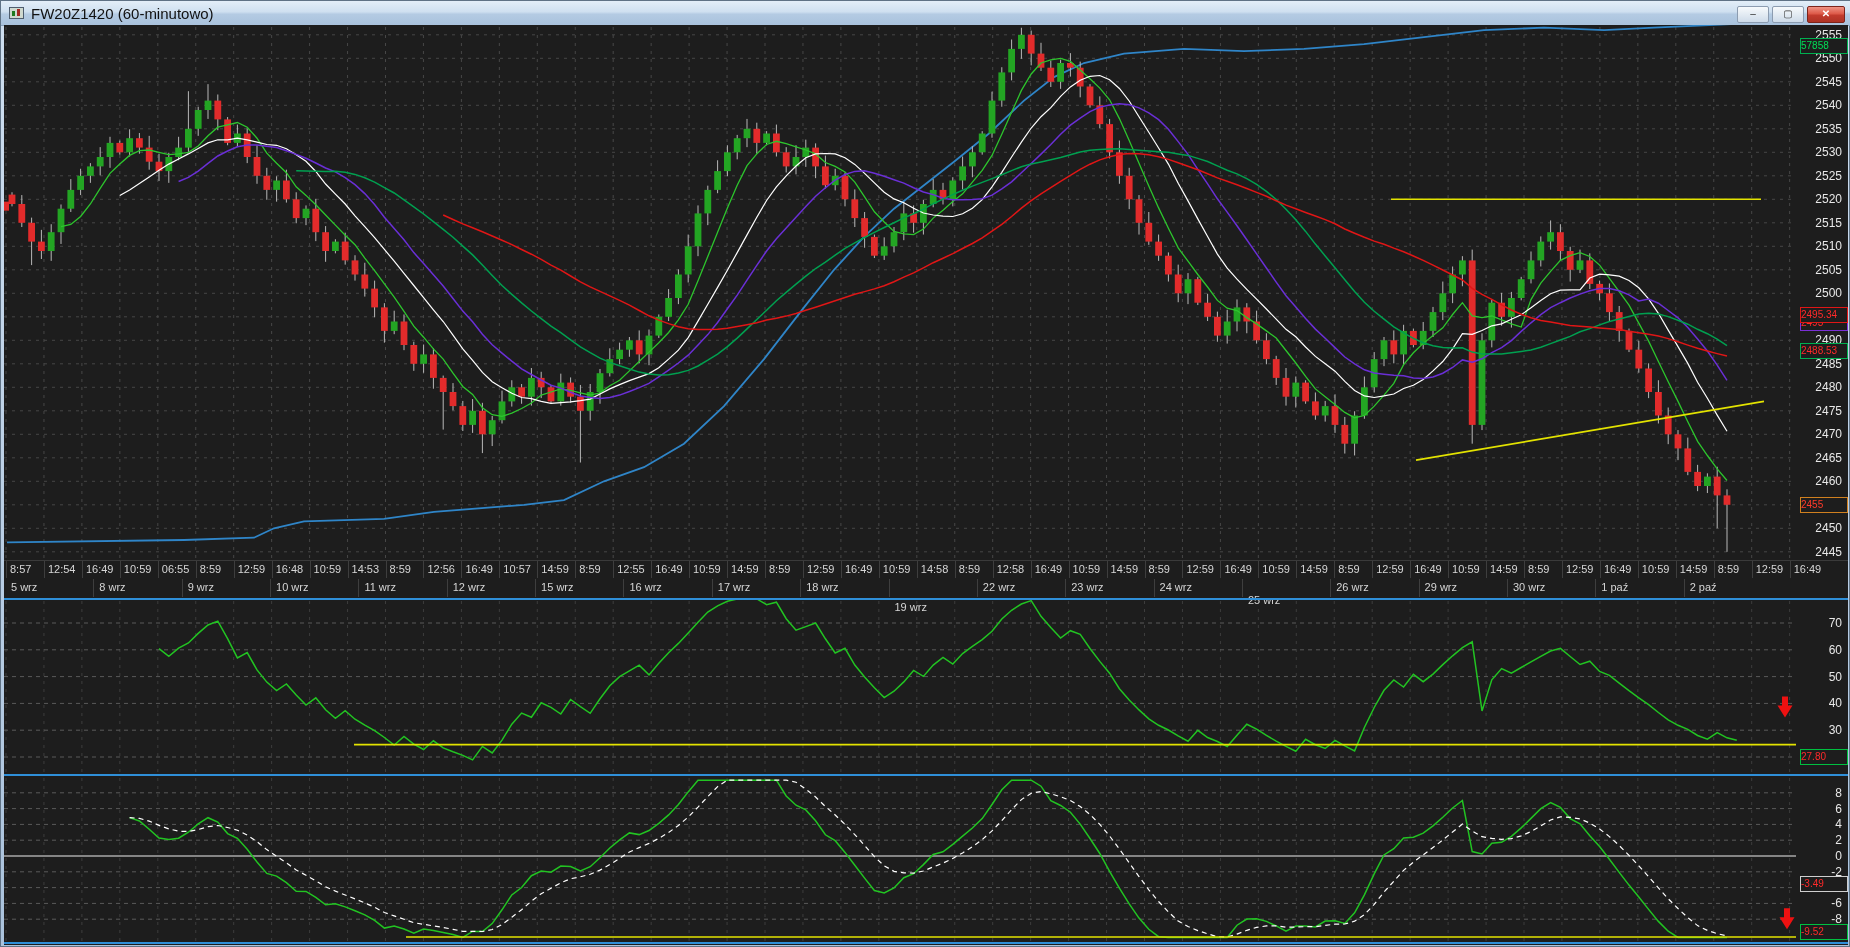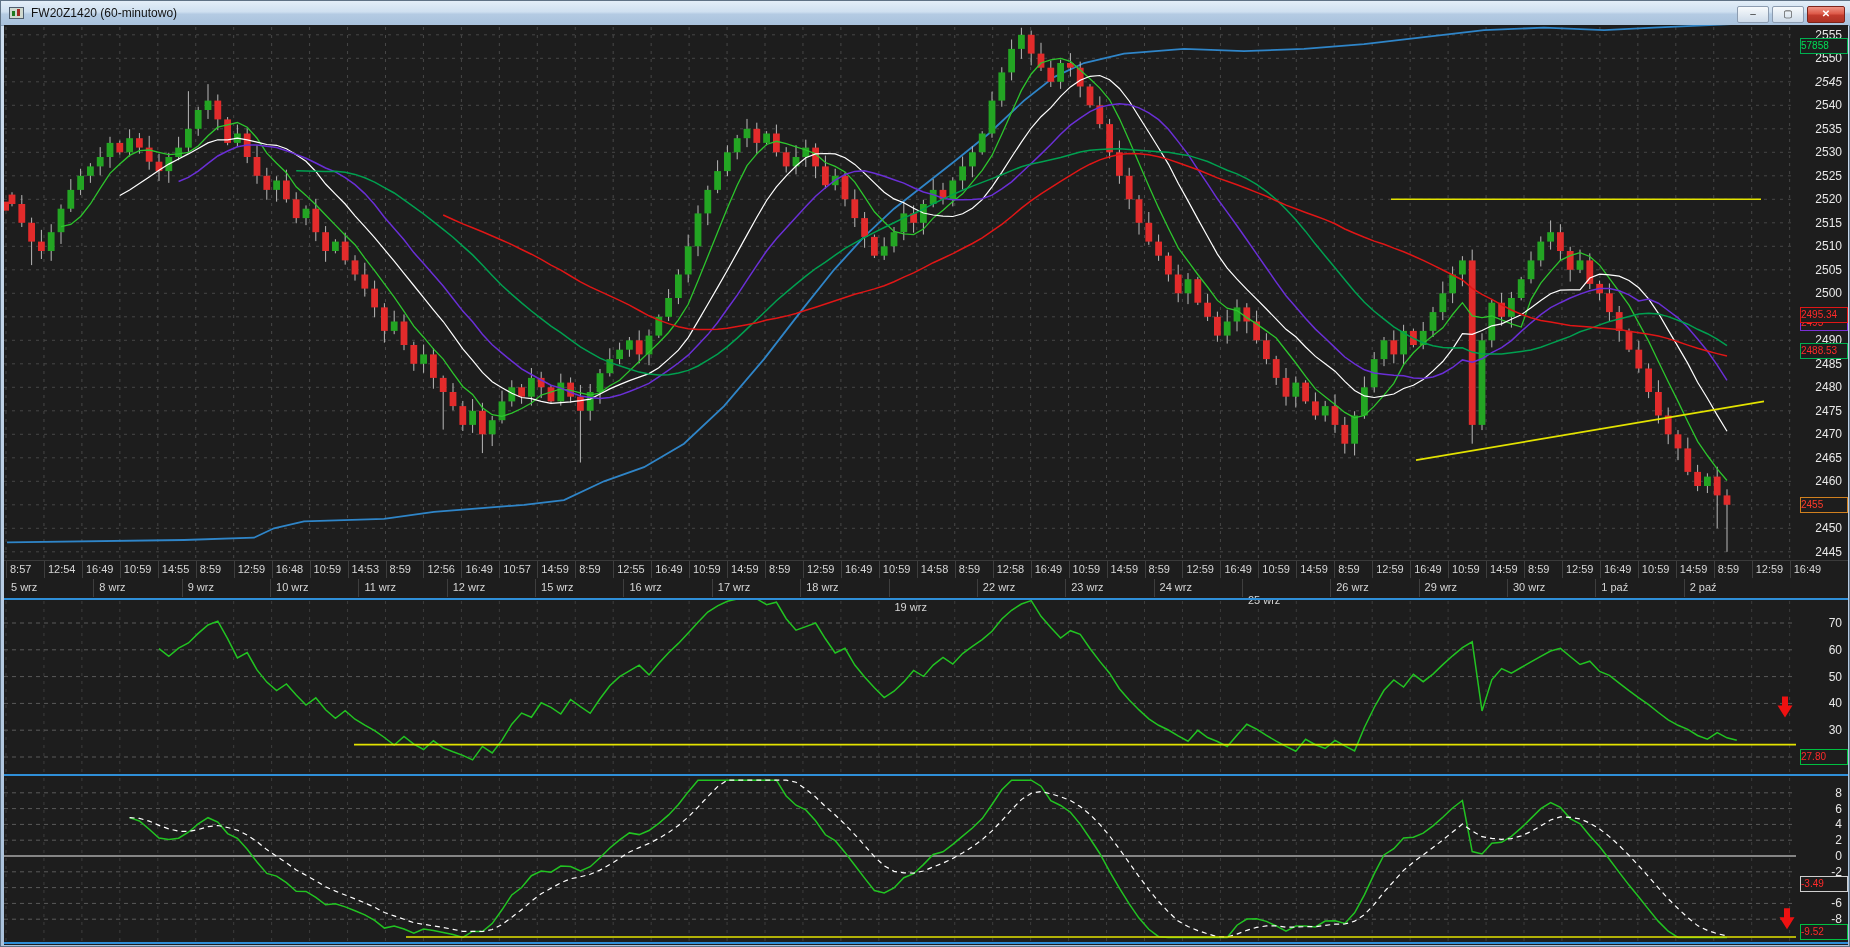--- a/index.html
+++ b/index.html
@@ -7,21 +7,21 @@
   #frame{position:relative;width:1850px;height:947px;background:linear-gradient(180deg,#cfdff0,#aac2dc);
     box-sizing:border-box;border:1px solid #5f7285;}
   
   #titlebar{position:absolute;left:0;top:0;width:1850px;height:24px;
     background:linear-gradient(180deg,#e3eef8 0%,#cfe0f0 45%,#b4cbe3 55%,#a9c2dc 100%);
     display:flex;align-items:center;border-bottom:1px solid #8aa2bc;}
   #win-icon{width:15px;height:12px;margin-left:8px;border:1px solid #4e5d6e;background:#cfd9cf;
     position:relative;box-sizing:border-box;}
   #win-icon:before{content:"";position:absolute;left:2px;bottom:2px;width:3px;height:5px;background:#1f7a1f;}
   #win-icon:after{content:"";position:absolute;left:7px;bottom:2px;width:3px;height:7px;background:#a32a22;}
-  #win-title{margin-left:7px;font-size:12px;color:#111;}
+  #win-title{margin-left:7px;font-size:15px;color:#111;}
   #win-buttons{position:absolute;right:6px;top:5px;display:flex;gap:3px;}
   .wbtn{height:15px;border-radius:2px;font-size:10px;line-height:14px;text-align:center;
     color:#333;border:1px solid #8c9cb0;background:linear-gradient(180deg,#f7fafc,#cedbe9);cursor:default;}
   #btn-min,#btn-max{width:30px;}
   #btn-close{width:36px;border:1px solid #7c241b;color:#fff;font-weight:bold;
     background:linear-gradient(180deg,#ef9384 0%,#dd5a49 45%,#c23b2d 55%,#ad3325 100%);}
   
   #client{position:absolute;left:3px;top:24px;width:1844px;height:920px;background:#1d1d1d;overflow:hidden;}
   #chart-svg{position:absolute;left:0;top:0;z-index:1;}
   .axlabel{position:absolute;font-size:12px;color:#e8e8e8;z-index:2;white-space:nowrap;}
@@ -599,21 +599,21 @@
         <line x1="350" y1="719.672" x2="1792" y2="719.672" stroke="#e3e300" stroke-width="1.6"></line>
         <polyline points="125.60000000000001,792.6 135.4,796.0 145.20000000000002,804.2 155,813.1 164.8,814.6 174.60000000000002,813.2 184.4,807.2 194.20000000000002,798.9 204,792.7 213.8,797.0 223.60000000000002,808.6 233.4,813.3 243.20000000000002,824.3 253.00000000000003,837.0 262.8,848.4 272.6,851.1 282.40000000000003,857.7 292.20000000000005,866.3 302,866.4 311.8,872.4 321.6,879.8 331.40000000000003,878.7 341.20000000000005,881.9 351,885.7 360.8,889.9 370.6,895.4 380.40000000000003,903.1 390.20000000000005,901.0 400,904.0 409.8,908.3 419.6,904.0 429.40000000000003,905.6 439.20000000000005,907.5 449.00000000000006,909.5 458.8,912.4 468.6,906.4 478.40000000000003,906.6 488.20000000000005,898.6 498.00000000000006,884.8 507.8,869.9 517.6,862.5 527.4000000000001,850.7 537.2,846.1 547,847.2 556.8000000000001,841.1 566.6,841.6 576.4000000000001,845.9 586.2,841.7 596,832.7 605.8000000000001,823.0 615.6,814.8 625.4000000000001,807.9 635.2,809.6 645,805.5 654.8000000000001,798.4 664.6,789.9 674.4000000000001,779.4 684.2,766.9 694,755.2 703.8000000000001,755.2 713.6,755.2 723.4000000000001,755.2 733.2,755.2 743,755.2 752.8000000000001,755.2 762.6,755.2 772.4000000000001,755.2 782.2,771.0 792,780.2 801.8000000000001,784.9 811.6,795.8 821.4000000000001,809.8 831.2,815.7 841.0000000000001,827.4 850.8000000000001,840.2 860.6,853.1 870.4000000000001,865.5 880.2,867.9 890.0000000000001,863.0 899.8000000000001,852.7 909.6,848.7 919.4000000000001,839.6 929.2,829.5 939.0000000000001,826.8 948.8000000000001,819.4 958.6,811.2 968.4000000000001,803.0 978.2,793.6 988.0000000000001,779.5 997.8000000000001,764.8 1007.6,755.2 1017.4000000000001,755.2 1027.2,755.2 1037,761.2 1046.8000000000002,775.6 1056.6000000000001,780.5 1066.4,787.2 1076.2,799.1 1086,813.5 1095.8000000000002,828.5 1105.6000000000001,846.3 1115.4,863.2 1125.2,878.9 1135,893.1 1144.8000000000002,904.3 1154.6000000000001,911.7 1164.4,912.4 1174.2,912.4 1184,912.4 1193.8000000000002,912.4 1203.6000000000001,912.4 1213.4,912.4 1223.2,912.4 1233,900.2 1242.8000000000002,894.1 1252.6000000000001,893.7 1262.4,896.4 1272.2,900.9 1282,906.2 1291.8000000000002,901.1 1301.6000000000001,900.9 1311.4,901.9 1321.2,896.1 1331,895.8 1340.8000000000002,898.5 1350.6000000000001,887.8 1360.4,869.9 1370.2,848.9 1380,829.9 1389.8000000000002,823.7 1399.6000000000001,813.0 1409.4,812.2 1419.2,808.1 1429,800.9 1438.8000000000002,792.2 1448.6000000000001,783.0 1458.4,775.5 1468.2,826.6 1478,828.9 1487.8000000000002,818.3 1497.6000000000001,817.3 1507.4,811.4 1517.2,802.9 1527,793.4 1536.8000000000002,783.7 1546.6000000000001,777.5 1556.4,782.4 1566.2,793.6 1576,798.8 1585.8000000000002,810.8 1595.6000000000001,821.6 1605.4,834.3 1615.2,847.4 1625.0000000000002,860.1 1634.8000000000002,872.0 1644.6000000000001,884.4 1654.4,896.4 1664.2,906.2 1674.0000000000002,912.4 1683.8000000000002,912.4 1693.6000000000001,912.4 1703.4,912.4 1713.2,912.4 1723.0000000000002,912.4" fill="none" stroke="#22c322" stroke-width="1.5"></polyline>
         <polyline points="125.60000000000001,792.6 135.4,793.4 145.20000000000002,796.1 155,800.4 164.8,803.9 174.60000000000002,806.2 184.4,806.5 194.20000000000002,804.6 204,801.6 213.8,800.5 223.60000000000002,802.5 233.4,805.2 243.20000000000002,810.0 253.00000000000003,816.7 262.8,824.6 272.6,831.3 282.40000000000003,837.9 292.20000000000005,845.0 302,850.3 311.8,855.8 321.6,861.8 331.40000000000003,866.1 341.20000000000005,870.0 351,873.9 360.8,877.9 370.6,882.3 380.40000000000003,887.5 390.20000000000005,890.9 400,894.2 409.8,897.7 419.6,899.3 429.40000000000003,900.9 439.20000000000005,902.5 449.00000000000006,904.3 458.8,906.4 468.6,906.4 478.40000000000003,906.5 488.20000000000005,904.5 498.00000000000006,899.6 507.8,892.2 517.6,884.7 527.4000000000001,876.2 537.2,868.7 547,863.3 556.8000000000001,857.8 566.6,853.7 576.4000000000001,851.8 586.2,849.3 596,845.1 605.8000000000001,839.6 615.6,833.4 625.4000000000001,827.0 635.2,822.6 645,818.4 654.8000000000001,813.4 664.6,807.5 674.4000000000001,800.5 684.2,792.1 694,782.1 703.8000000000001,771.6 713.6,761.6 723.4000000000001,755.2 733.2,755.2 743,755.2 752.8000000000001,755.2 762.6,755.2 772.4000000000001,755.2 782.2,755.2 792,757.2 801.8000000000001,764.1 811.6,772.0 821.4000000000001,781.5 831.2,790.0 841.0000000000001,799.4 850.8000000000001,809.6 860.6,820.5 870.4000000000001,831.7 880.2,840.8 890.0000000000001,846.3 899.8000000000001,847.9 909.6,848.1 919.4000000000001,846.0 929.2,841.9 939.0000000000001,838.1 948.8000000000001,833.4 958.6,827.9 968.4000000000001,821.7 978.2,814.6 988.0000000000001,805.9 997.8000000000001,795.6 1007.6,784.7 1017.4000000000001,774.6 1027.2,768.3 1037,766.5 1046.8000000000002,768.8 1056.6000000000001,771.7 1066.4,775.6 1076.2,781.5 1086,789.5 1095.8000000000002,799.3 1105.6000000000001,811.0 1115.4,824.1 1125.2,837.8 1135,851.6 1144.8000000000002,864.8 1154.6000000000001,876.5 1164.4,886.9 1174.2,896.1 1184,901.5 1193.8000000000002,905.6 1203.6000000000001,908.8 1213.4,911.7 1223.2,912.0 1233,909.1 1242.8000000000002,905.3 1252.6000000000001,902.4 1262.4,900.9 1272.2,900.9 1282,902.2 1291.8000000000002,902.0 1301.6000000000001,901.7 1311.4,901.7 1321.2,900.3 1331,899.2 1340.8000000000002,899.0 1350.6000000000001,896.2 1360.4,889.6 1370.2,879.4 1380,867.1 1389.8000000000002,856.2 1399.6000000000001,845.4 1409.4,837.1 1419.2,829.9 1429,822.6 1438.8000000000002,815.0 1448.6000000000001,807.0 1458.4,799.1 1468.2,806.0 1478,811.7 1487.8000000000002,813.4 1497.6000000000001,814.3 1507.4,813.6 1517.2,810.9 1527,806.6 1536.8000000000002,800.9 1546.6000000000001,795.0 1556.4,791.9 1566.2,792.3 1576,793.9 1585.8000000000002,798.1 1595.6000000000001,804.0 1605.4,811.6 1615.2,820.5 1625.0000000000002,830.4 1634.8000000000002,840.8 1644.6000000000001,851.7 1654.4,862.9 1664.2,873.7 1674.0000000000002,883.5 1683.8000000000002,892.6 1693.6000000000001,900.6 1703.4,905.4 1713.2,908.7 1723.0000000000002,910.8" fill="none" stroke="#ffffff" stroke-width="1.2" stroke-dasharray="5,4"></polyline>
         <line x1="402" y1="911.975" x2="1792" y2="911.975" stroke="#e3e300" stroke-width="1.6"></line>
         <path d="M1778,671.44 h6 v9 h4.5 L1781,692.44 L1773.5,680.44 h4.5 Z" fill="#ee1111"></path>
         <path d="M1780,883.15 h6 v9 h4.5 L1783,904.15 L1775.5,892.15 h4.5 Z" fill="#ee1111"></path>
       </svg>
     <div id="price-axis">
         <div class="axlabel right" style="left: 1798px; top: 2.8px;">2555</div>
         <div class="axlabel right" style="left: 1798px; top: 26.3px;">2550</div>
-        <div class="axlabel right" style="left: 1798px; top: 49.8px; font-style: italic;">2545</div>
+        <div class="axlabel right" style="left: 1798px; top: 49.8px;">2545</div>
         <div class="axlabel right" style="left: 1798px; top: 73.3px;">2540</div>
         <div class="axlabel right" style="left: 1798px; top: 96.8px;">2535</div>
         <div class="axlabel right" style="left: 1798px; top: 120.3px;">2530</div>
         <div class="axlabel right" style="left: 1798px; top: 143.8px;">2525</div>
         <div class="axlabel right" style="left: 1798px; top: 167.3px;">2520</div>
         <div class="axlabel right" style="left: 1798px; top: 190.8px;">2515</div>
         <div class="axlabel right" style="left: 1798px; top: 214.3px;">2510</div>
         <div class="axlabel right" style="left: 1798px; top: 237.8px;">2505</div>
         <div class="axlabel right" style="left: 1798px; top: 261.3px;">2500</div>
         <div class="axlabel right" style="left: 1798px; top: 284.8px;">2495</div>
@@ -630,21 +630,21 @@
       </div>
     <div id="time-axis">
         <div class="tlabel" style="left: 6px; top: 538px;">8:57</div>
         <div class="tick-sep" style="left: 2px; top: 536px; height: 17px;"></div>
         <div class="tlabel" style="left: 43.95px; top: 538px;">12:54</div>
         <div class="tick-sep" style="left: 39.95px; top: 536px; height: 17px;"></div>
         <div class="tlabel" style="left: 81.9px; top: 538px;">16:49</div>
         <div class="tick-sep" style="left: 77.9px; top: 536px; height: 17px;"></div>
         <div class="tlabel" style="left: 119.85px; top: 538px;">10:59</div>
         <div class="tick-sep" style="left: 115.85px; top: 536px; height: 17px;"></div>
-        <div class="tlabel" style="left: 157.8px; top: 538px;">14:55</div>
+        <div class="tlabel" style="left: 157.8px; top: 538px;">06:55</div>
         <div class="tick-sep" style="left: 153.8px; top: 536px; height: 17px;"></div>
         <div class="tlabel" style="left: 195.75px; top: 538px;">8:59</div>
         <div class="tick-sep" style="left: 191.75px; top: 536px; height: 17px;"></div>
         <div class="tlabel" style="left: 233.7px; top: 538px;">12:59</div>
         <div class="tick-sep" style="left: 229.7px; top: 536px; height: 17px;"></div>
         <div class="tlabel" style="left: 271.65px; top: 538px;">16:48</div>
         <div class="tick-sep" style="left: 267.65px; top: 536px; height: 17px;"></div>
         <div class="tlabel" style="left: 309.6px; top: 538px;">10:59</div>
         <div class="tick-sep" style="left: 305.6px; top: 536px; height: 17px;"></div>
         <div class="tlabel" style="left: 347.55px; top: 538px;">14:53</div>

